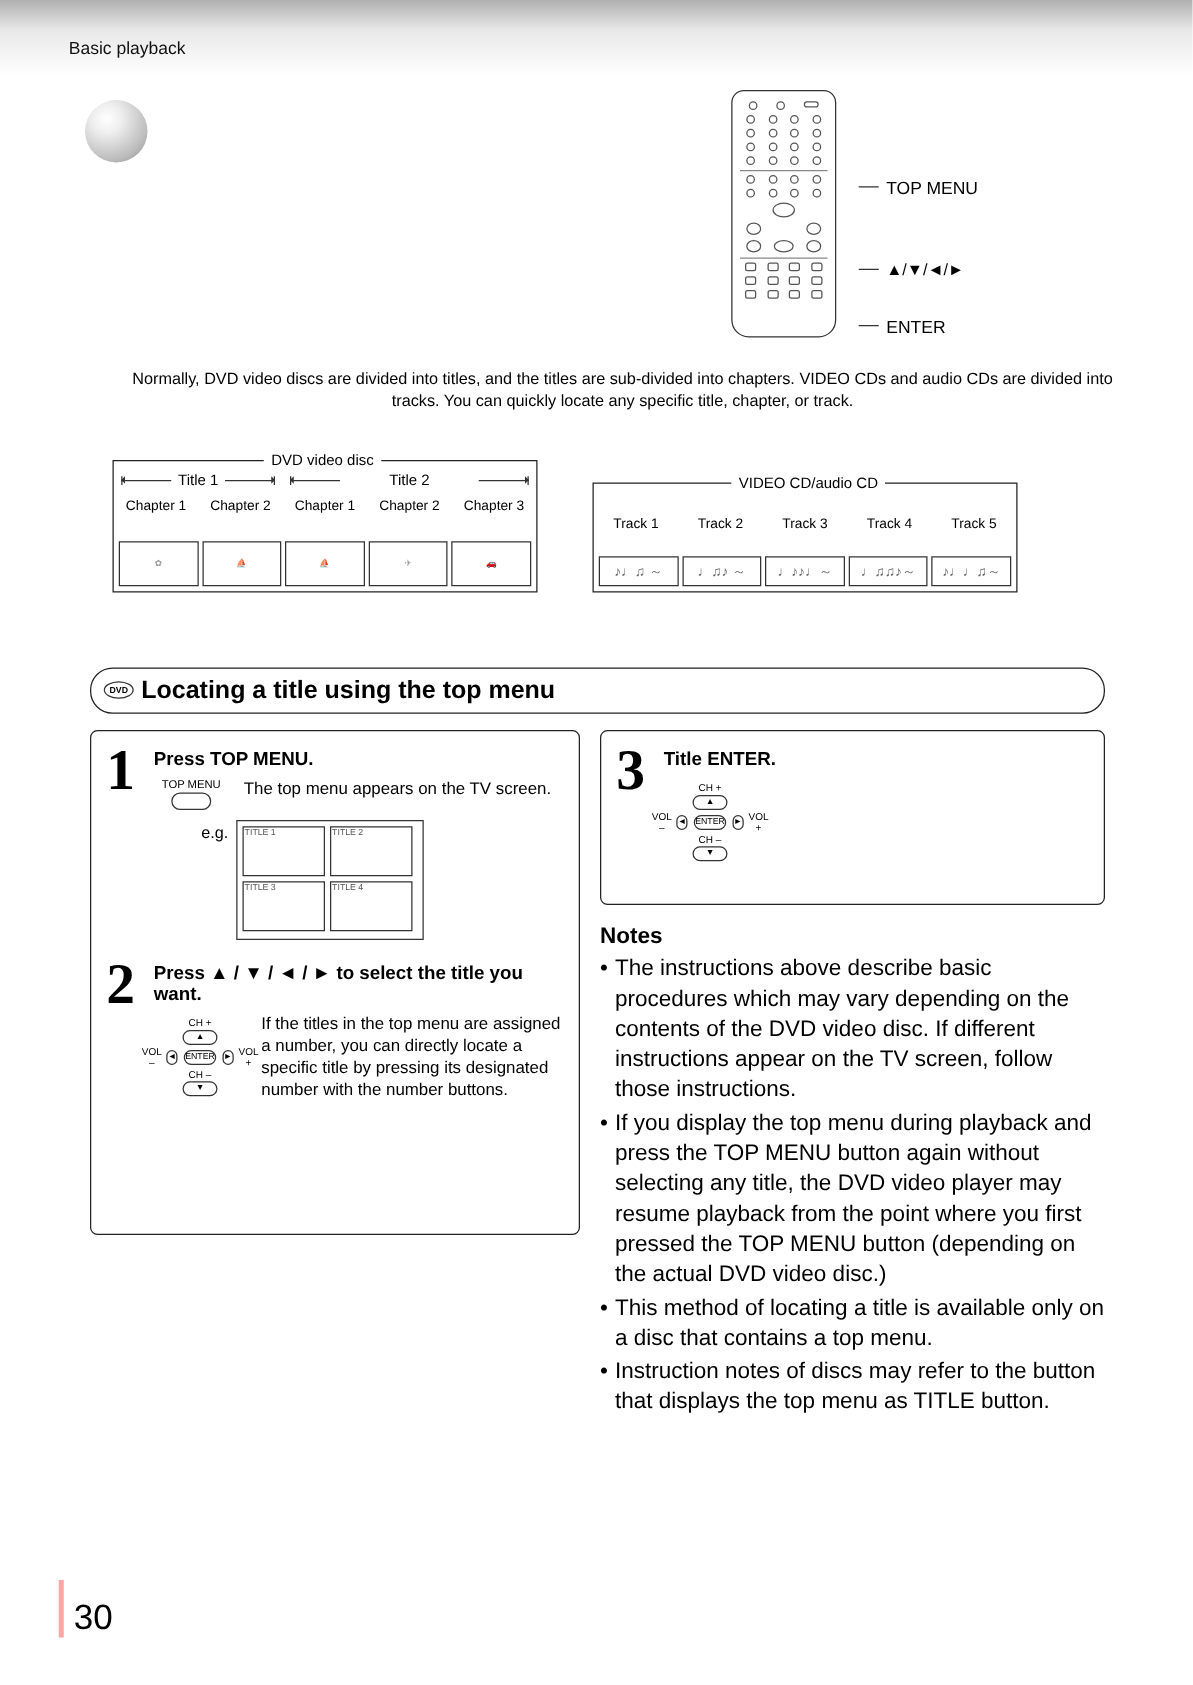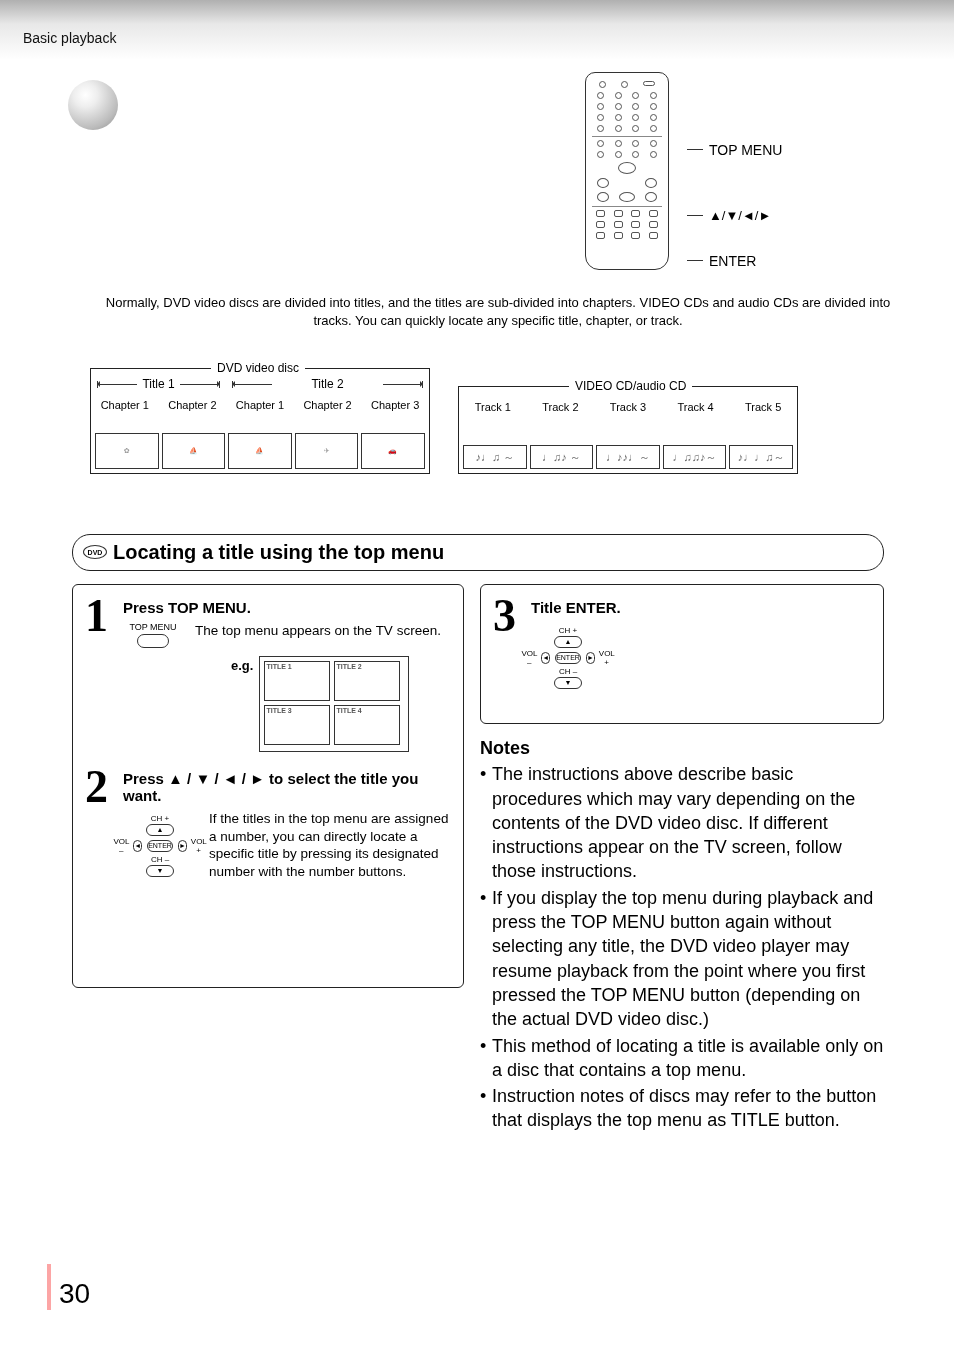--- a/index.html
+++ b/index.html
@@ -12,21 +12,21 @@
     color: #000;
   }
   .top-gradient {
     position: absolute;
     top: 0; left: 0;
     width: 100%; height: 60px;
     background: linear-gradient(to bottom, #b0b0b0 0%, #e8e8e8 40%, #fff 100%);
   }
   .page {
     position: relative;
-    padding: 30px 65px 0 33px;
+    padding: 30px 65px 0 65px;
   }
   .header-bar {
     font-size: 14px;
     color: #111;
     margin-bottom: 28px;
     margin-left: -10px;
   }
   .sphere {
     width: 50px; height: 50px;
     border-radius: 50%;
@@ -79,21 +79,21 @@
     top: 294px; left: 88px;
     width: 820px;
     font-size: 13px;
     line-height: 1.35;
     text-align: center;
   }
   .structure-wrap {
     position: absolute;
     top: 368px; left: 90px;
     display: flex;
-    gap: 28px;
+    gap: 44px;
   }
   .struct-box {
     border: 1px solid #222;
     background: #fff;
     position: relative;
     font-size: 12px;
   }
   .struct-dvd { width: 340px; height: 106px; }
   .struct-cd  { width: 340px; height: 88px; margin-top: 18px; }
   .struct-title {
@@ -117,21 +117,21 @@
   .arrow-l, .arrow-r { position:absolute; top:4px; width:0; height:0; border:3px solid transparent; }
   .arrow-l { left:3px; border-right-color:#333; }
   .arrow-r { right:3px; border-left-color:#333; }
   .dvd-chapters { position: absolute; top: 30px; width: 100%; display: flex; text-align: center; }
   .dvd-chapters div { font-size: 11px; }
   .ch-w1 { width: 68px; } .ch-w2 { width: 68px; }
   .dvd-thumbs { position: absolute; bottom: 4px; left: 4px; right: 4px; display: flex; gap: 3px; }
   .thumb { flex: 1; height: 36px; border: 1px solid #333; background: #fff; font-size: 7px; overflow:hidden; display:flex; align-items:center; justify-content:center; color:#999; }
 
   .cd-tracks { position: absolute; top: 14px; width: 100%; display: flex; text-align:center; }
-  .cd-tracks div { flex: 1; font-size: 11px; }
+  .cd-tracks div { flex: 1; font-size: 11px; margin-top: 12px; }
   .cd-thumbs { position: absolute; bottom: 4px; left: 4px; right: 4px; display: flex; gap: 3px; }
   .cd-thumb { flex: 1; height: 24px; border: 1px solid #333; display:flex; align-items:center; justify-content:center; color:#666; font-size:11px; }
 
   .section-bar {
     position: absolute;
     top: 534px; left: 72px;
     width: 812px;
     border: 1.5px solid #222;
     border-radius: 18px;
     padding: 6px 14px 6px 40px;
@@ -167,21 +167,21 @@
   .right-stack { width: 404px; display:flex; flex-direction:column; gap: 12px; }
 
   .step { display:flex; gap:8px; margin-bottom: 6px; }
   .step-num { font-size: 46px; font-weight: bold; line-height: 0.9; font-family: Georgia, 'Times New Roman', serif; min-width: 30px; }
   .step-head { font-size: 15px; font-weight: bold; margin-top: 4px; }
   .step-body-row { display:flex; gap: 12px; margin-top: 6px; }
   .mini-remote-label { font-size: 9px; text-align:center; width: 60px; }
   .mini-btn { width: 32px; height: 14px; border: 1px solid #333; border-radius: 8px; margin: 2px auto; }
   .step-desc { font-size: 13.5px; line-height: 1.3; flex: 1; }
 
-  .eg-wrap { display:flex; gap:6px; margin-top:6px; margin-left:108px;font-weight:bold; }
+  .eg-wrap { display:flex; gap:6px; margin-top:6px; margin-left:38px; }
   .eg-label { font-size: 13px; margin-top:2px; }
   .eg-box { width: 150px; height: 96px; border:1px solid #333; display:flex; flex-wrap:wrap; padding:4px; gap:4px; align-content:flex-start; }
   .eg-cell { width: 66px; height: 40px; border:1px solid #333; font-size:7px; padding:1px; color:#555; overflow:hidden; }
 
   .arrows-cluster { width: 74px; text-align:center; font-size:8px; margin-top:4px; }
   .ac-btn { width:28px; height:12px; border:1px solid #333; border-radius:7px; margin:1px auto; font-size:7px; line-height:10px; }
   .ac-row { display:flex; justify-content:center; gap:3px; align-items:center; }
   .ac-row .ac-btn { margin: 1px; }
 
   .notes-block { font-size: 18px; line-height: 1.35; }

